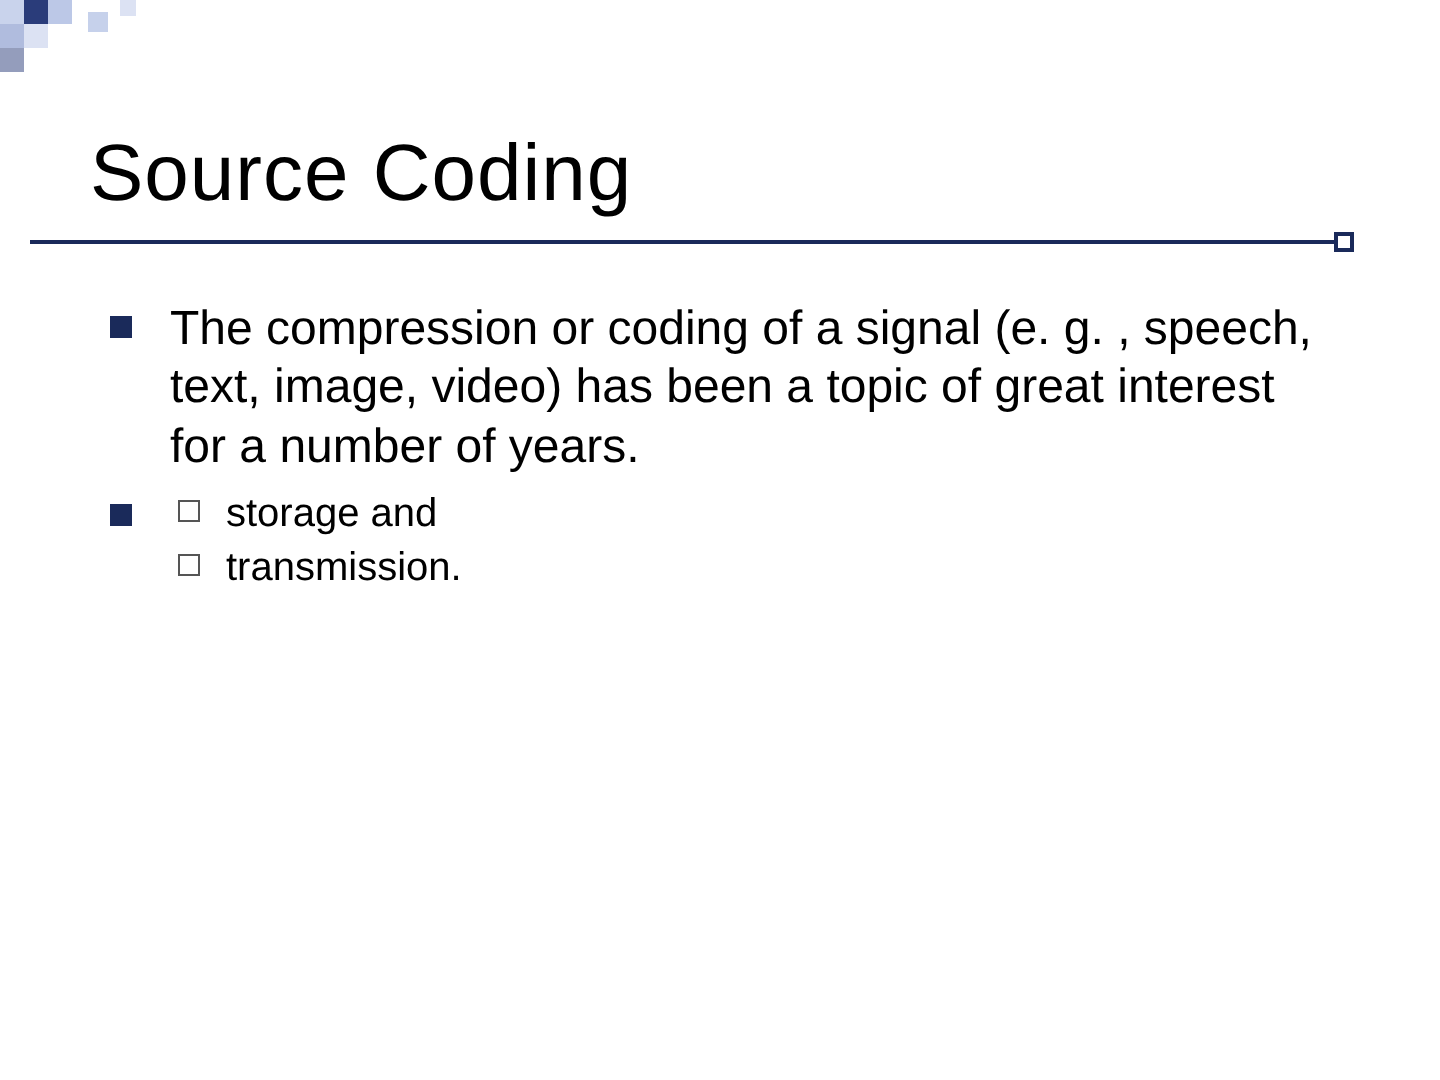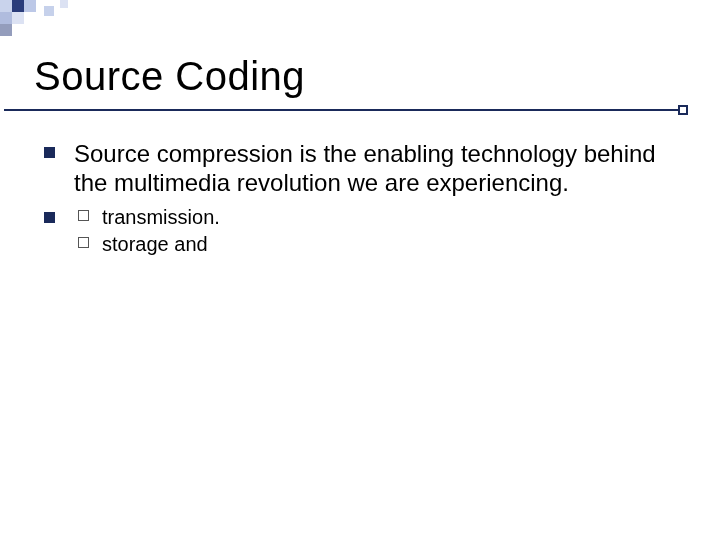--- a/index.html
+++ b/index.html
@@ -1,17 +1,17 @@
 <!DOCTYPE html>
 <html><head>
 <meta charset="utf-8">
 <style>
   * { margin: 0; padding: 0; box-sizing: border-box; }
   html, body { width: 720px; height: 540px; background: #fff; font-family: Arial, Helvetica, sans-serif; color: #000; }
-  .slide { width: 720px; height: 540px; position: relative; padding: 4px; }
+  .slide { width: 720px; height: 540px; position: relative; padding: 15px; }
   .corner-deco { position: absolute; top: 0; left: 0; width: 100px; height: 42px; }
   .corner-deco .sq { position: absolute; }
   .title-wrap { padding: 50px 30px 0 30px; }
   .title { font-size: 40px; font-weight: 400; letter-spacing: 0.5px; }
   .rule-outer { margin: 10px 30px 0 0; border-bottom: 2.5px solid #1a2a5a; position: relative; }
   .rule-tab { position: absolute; right: -2px; bottom: -6px; width: 10px; height: 10px; border: 2.5px solid #1a2a5a; background: #fff; }
   .body { padding: 28px 45px 0 70px; }
   .bullets { list-style: none; }
   .bullets > li { position: relative; font-size: 24px; line-height: 1.22; margin-bottom: 2px; padding-left: 0; }
   .bullets > li .sqbul { position: absolute; left: -30px; top: 8px; width: 11px; height: 11px; background: #1a2a5a; }
@@ -39,31 +39,31 @@
     <h1 class="title">Source Coding</h1>
   </div>
   <div class="rule-outer">
     <div class="rule-tab"></div>
   </div>
 
   <div class="body">
     <ul class="bullets">
       <li>
         <span class="sqbul"></span>
-        <span>Source compression is the enabling technology behind the multimedia revolution we are experiencing.</span>
+        <span>The compression or coding of a signal (e. g. , speech, text, image, video) has been a topic of great interest for a number of years.</span>
       </li>
       <li>
         <span class="sqbul"></span>
         <ul class="sublist">
           <li>
             <span class="hollow"></span>
-            <span>transmission.</span><span></span>
+            <span>storage</span><span> and</span>
           </li>
           <li>
             <span class="hollow"></span>
-            <span>storage</span><span> and</span>
+            <span>transmission.</span><span></span>
           </li>
         </ul>
       </li>
     </ul>
   </div>
 
 </div>
 
 </body></html>

